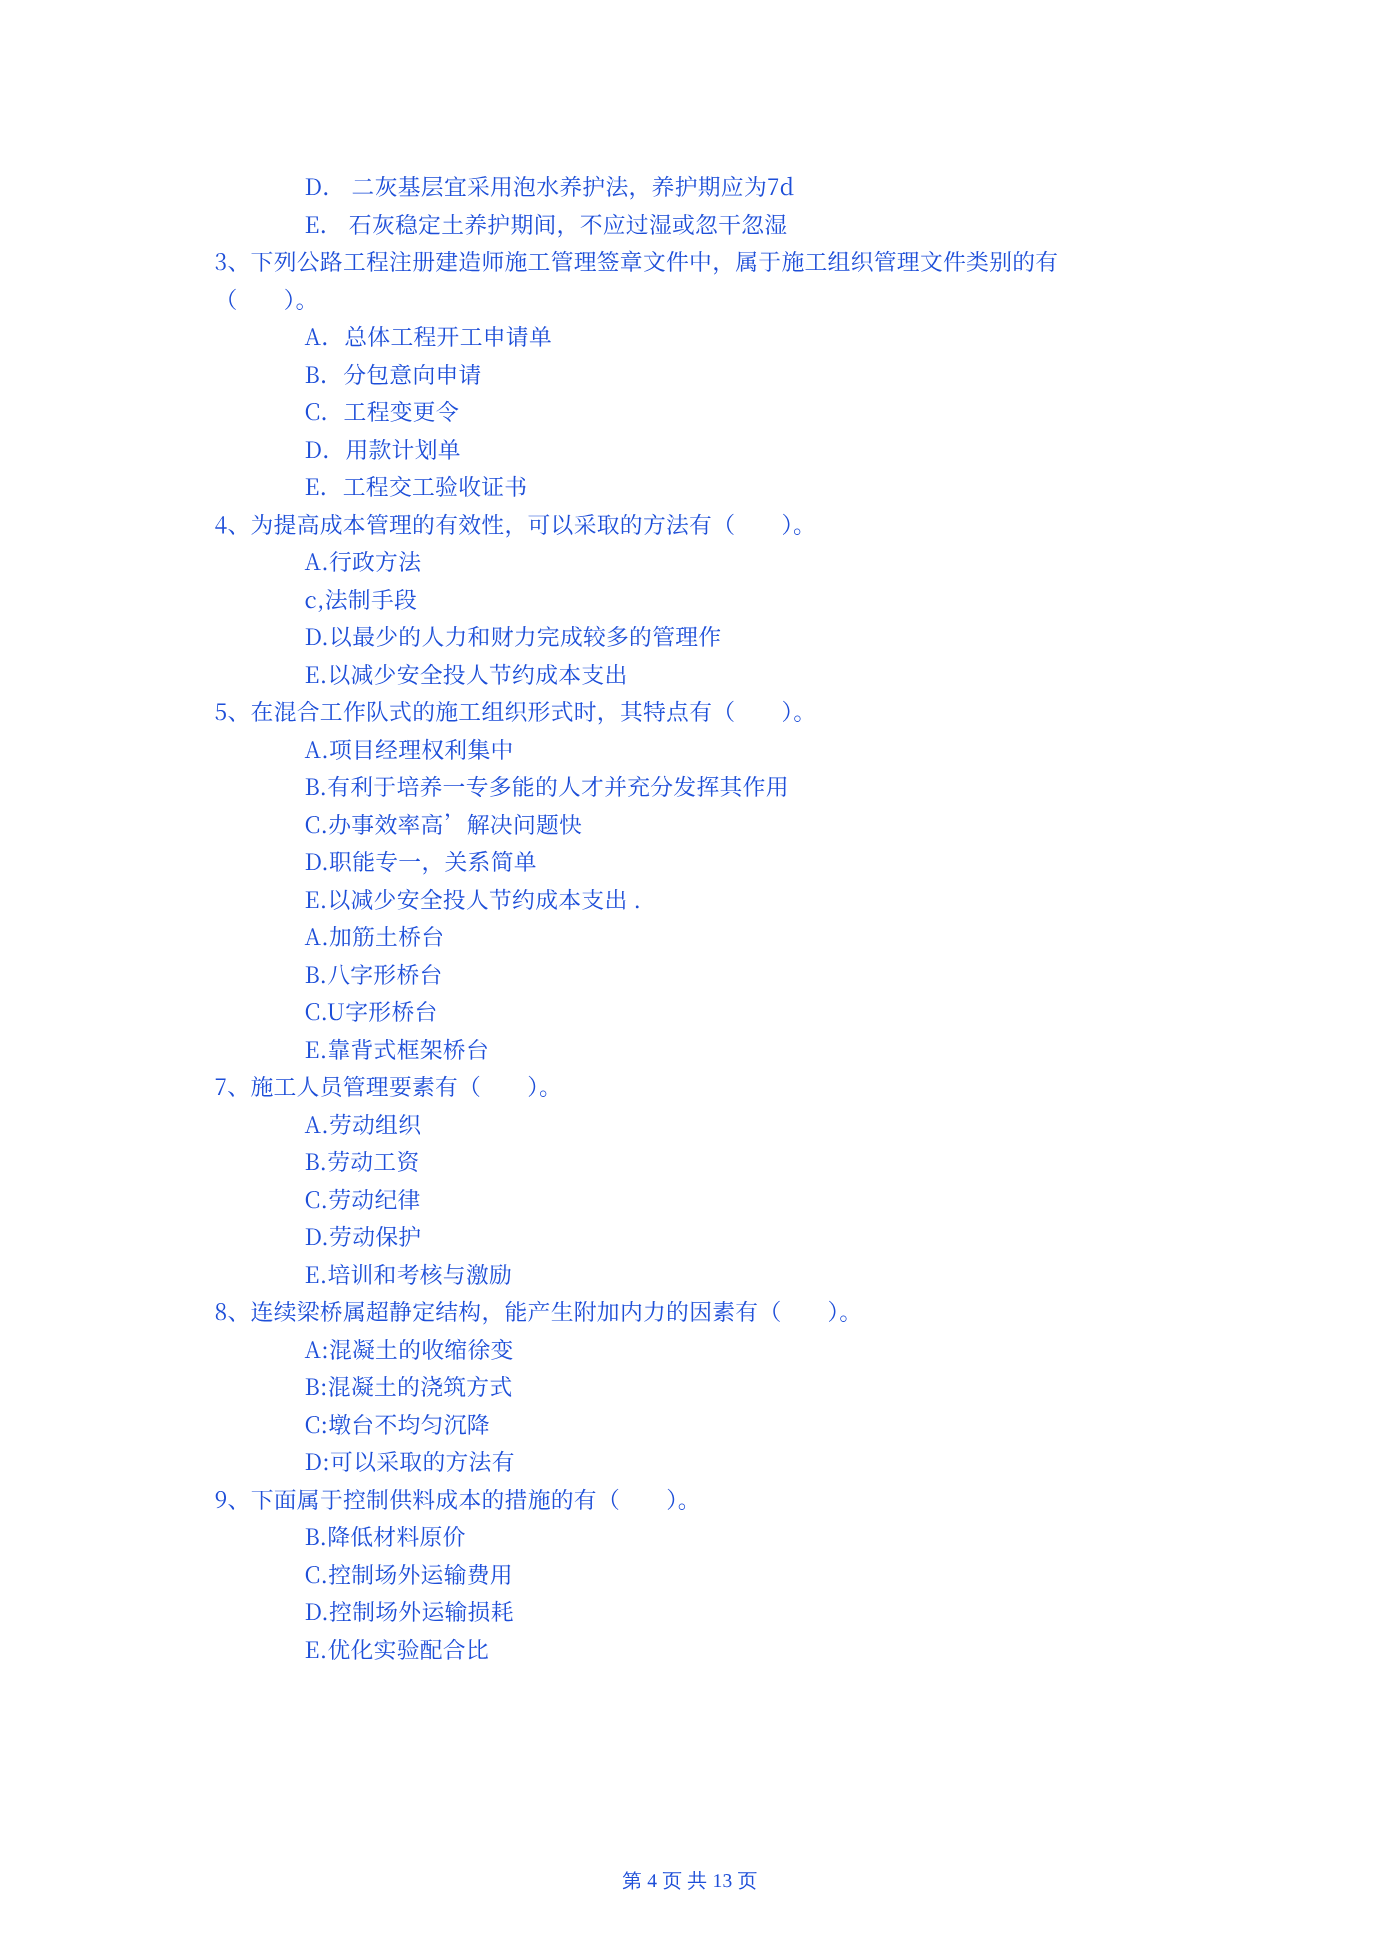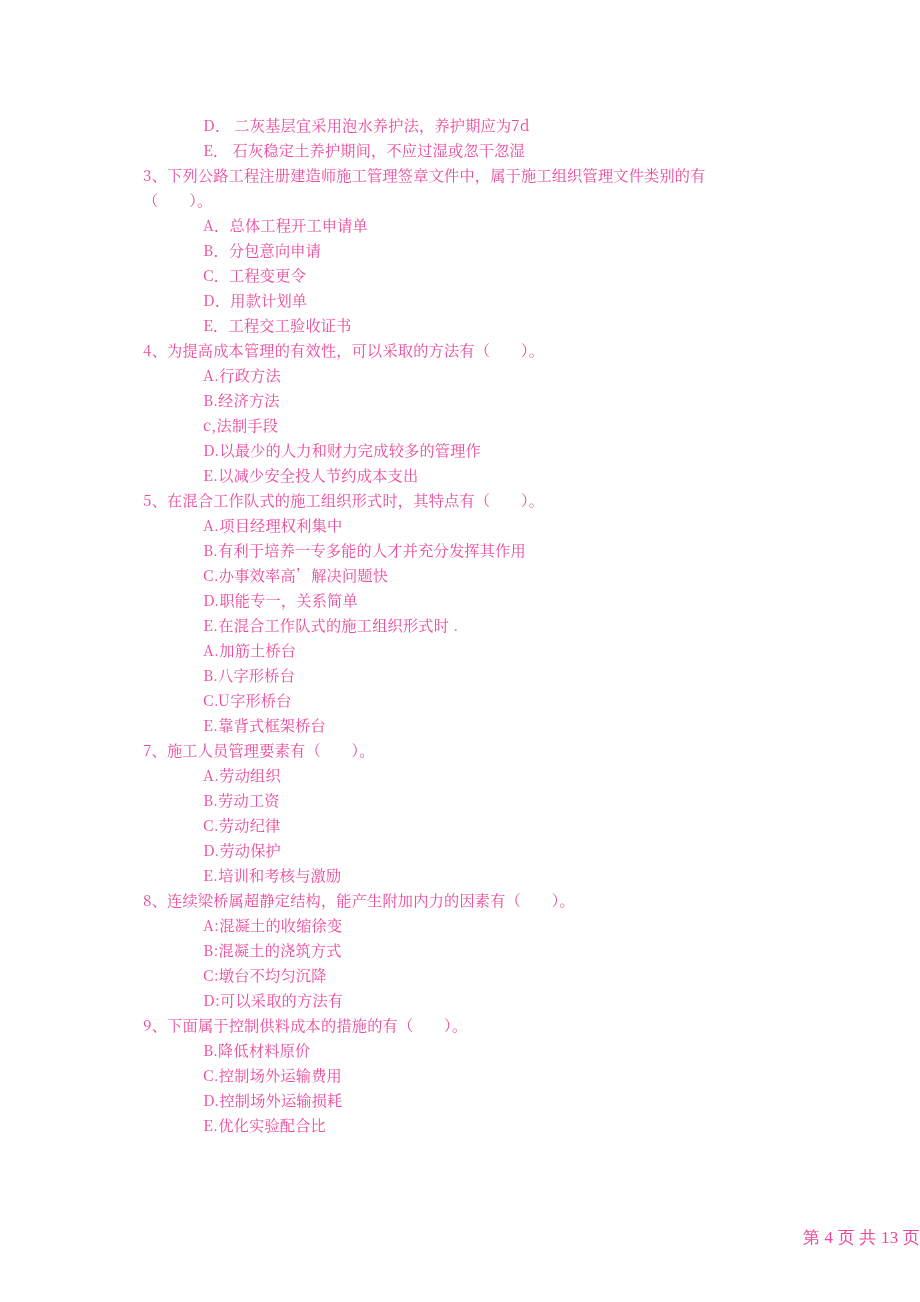--- a/index.html
+++ b/index.html
@@ -10,37 +10,37 @@
     height: 1302px;
   }
   .page {
     box-sizing: border-box;
     width: 920px;
     height: 1302px;
     padding: 112px 120px 0 143px;
     font-family: "Songti SC", "SimSun", "Noto Serif CJK SC", serif;
     font-size: 15.2px;
     line-height: 25px;
-    color: #ec4899;
+    color: #1d4ed8;
     position: relative;
     letter-spacing: 0.2px;
   }
   .line {
     white-space: pre;
   }
   .opt {
     padding-left: 60px;
   }
   .footer {
     position: absolute;
-    bottom: 52px;
+    bottom: 36px;
     left: 0;
     width: 100%;
-    text-align: right;
-    font-size: 17px;
+    text-align: center;
+    font-size: 13px;
     font-family: "Songti SC", "SimSun", serif;
   }
 </style>
 </head>
 <body>
 
 <div class="page">
 
   <div class="line opt">D． 二灰基层宜采用泡水养护法，养护期应为7d</div>
   <div class="line opt">E． 石灰稳定土养护期间，不应过湿或忽干忽湿</div>
@@ -48,31 +48,30 @@
   <div class="line">3、下列公路工程注册建造师施工管理签章文件中，属于施工组织管理文件类别的有</div>
   <div class="line">（　　）。</div>
   <div class="line opt">A．总体工程开工申请单</div>
   <div class="line opt">B．分包意向申请</div>
   <div class="line opt">C．工程变更令</div>
   <div class="line opt">D．用款计划单</div>
   <div class="line opt">E．工程交工验收证书</div>
 
   <div class="line">4、为提高成本管理的有效性，可以采取的方法有（　　）。</div>
   <div class="line opt">A.行政方法</div>
-  <div class="line opt">B.经济方法</div>
   <div class="line opt">c,法制手段</div>
   <div class="line opt">D.以最少的人力和财力完成较多的管理作</div>
   <div class="line opt">E.以减少安全投人节约成本支出</div>
 
   <div class="line">5、在混合工作队式的施工组织形式时，其特点有（　　）。</div>
   <div class="line opt">A.项目经理权利集中</div>
   <div class="line opt">B.有利于培养一专多能的人才并充分发挥其作用</div>
   <div class="line opt">C.办事效率高’解决问题快</div>
   <div class="line opt">D.职能专一，关系简单</div>
-  <div class="line opt">E.在混合工作队式的施工组织形式时 .</div>
+  <div class="line opt">E.以减少安全投人节约成本支出 .</div>
 
   <div class="line opt">A.加筋土桥台</div>
   <div class="line opt">B.八字形桥台</div>
   <div class="line opt">C.U字形桥台</div>
   <div class="line opt">E.靠背式框架桥台</div>
 
   <div class="line">7、施工人员管理要素有（　　）。</div>
   <div class="line opt">A.劳动组织</div>
   <div class="line opt">B.劳动工资</div>
   <div class="line opt">C.劳动纪律</div>

